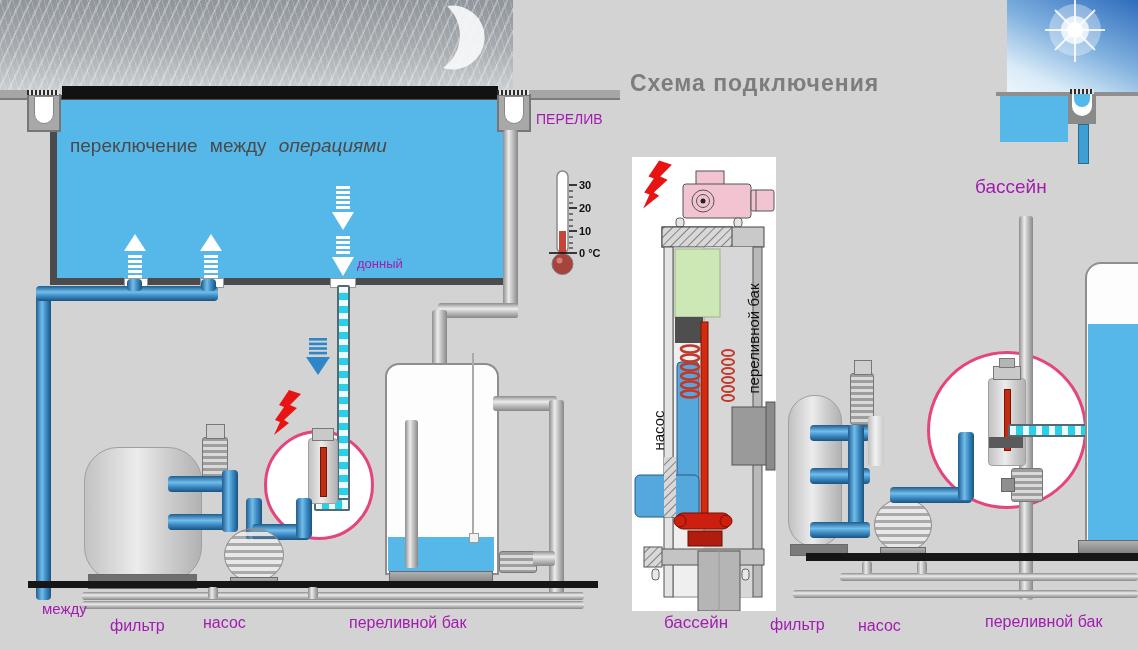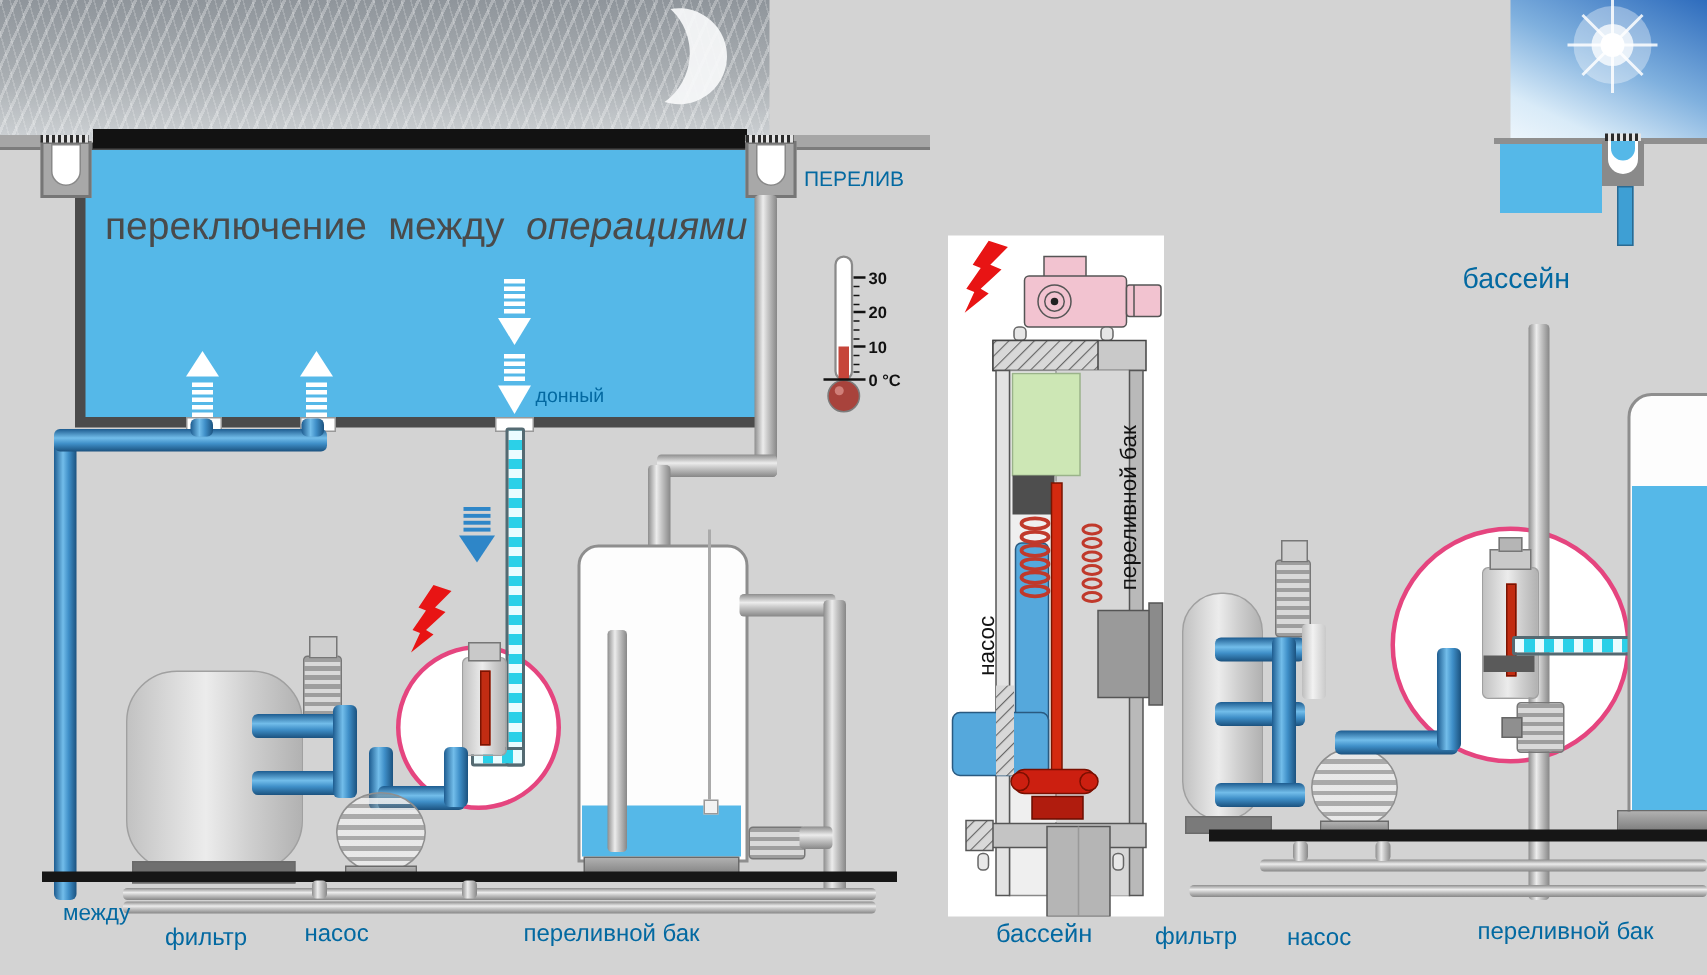--- a/index.html
+++ b/index.html
@@ -7,21 +7,21 @@
          font-family:"Liberation Sans", sans-serif;color:#111;}
   .abs{position:absolute;}
   
   .ph-gray{position:absolute;border-radius:3px;background:linear-gradient(to bottom,#8d8d8d,#ececec 38%,#c6c6c6 60%,#878787);}
   .pv-gray{position:absolute;border-radius:3px;background:linear-gradient(to right,#8d8d8d,#ececec 38%,#c6c6c6 60%,#878787);}
   .ph-blue{position:absolute;border-radius:4px;background:linear-gradient(to bottom,#1d5c90,#72bdea 40%,#3f8fc8 65%,#1b527f);}
   .pv-blue{position:absolute;border-radius:4px;background:linear-gradient(to right,#1d5c90,#72bdea 40%,#3f8fc8 65%,#1b527f);}
   .dash-v{position:absolute;width:9px;background:repeating-linear-gradient(to bottom,#eafcff 0 6px,#2bd0e8 6px 13px);border:2px solid #546a72;border-radius:2px;}
   .dash-h{position:absolute;height:9px;background:repeating-linear-gradient(to right,#eafcff 0 6px,#2bd0e8 6px 13px);border:2px solid #546a72;border-radius:2px;}
   .circle-hl{position:absolute;border-radius:50%;background:#fff;border:3px solid #e5457f;}
-  .lbl{position:absolute;white-space:nowrap;color:#0369a1;}
+  .lbl{position:absolute;white-space:nowrap;color:#a21caf;}
   .tank{position:absolute;background:#fdfdfd;border:2px solid #8e8e8e;}
   .water{position:absolute;background:#55b8e8;}
   .base{position:absolute;background:linear-gradient(to bottom,#b0b0b0,#7d7d7d);border:1px solid #6a6a6a;}
   .vessel{position:absolute;background:linear-gradient(to right,#c2c2c2,#ececec 45%,#cfcfcf 70%,#b2b2b2);border:1px solid #a0a0a0;}
   .ribbed{background:repeating-linear-gradient(to bottom,#9e9e9e 0 3px,#d9d9d9 3px 6px);border:1px solid #777;position:absolute;border-radius:3px;}
   .vlabel{position:absolute;text-align:center;transform:rotate(-90deg);font-size:15px;}
   .gutter{position:absolute;width:30px;height:34px;background:#a8a8a8;border:2px solid #767676;}
   .gutter .cup{position:absolute;left:5px;top:0;width:18px;height:26px;background:#fff;border:1px solid #888;border-radius:0 0 10px 10px;}
   .grate{position:absolute;height:5px;background:repeating-linear-gradient(to right,#2c2c2c 0 2px,#e5e5e5 2px 4px);}
   .floor{position:absolute;height:7px;background:#161616;}
@@ -51,21 +51,21 @@
   <div class="gutter" style="left:27px;top:94px;">
     <div class="grate" style="left:-2px;top:-6px;width:32px;"></div>
       <div class="cup"></div>
   </div>
   <div class="gutter" style="left:497px;top:94px;">
     <div class="grate" style="left:-2px;top:-6px;width:32px;"></div>
       <div class="cup"></div>
   </div>
   <div class="lbl" style="left:536px;top:111px;font-size:14px;">ПЕРЕЛИВ</div>
 
-  <div class="lbl" style="left:70px;top:135px;font-size:26px;color:#4a4a4a;word-spacing:7px;">
+  <div class="lbl" style="left:70px;top:135px;font-size:19px;color:#4a4a4a;word-spacing:7px;">
     <span>переключение  между</span>
     <span style="font-style:italic;">операциями</span>
   </div>
 
   <svg class="abs" style="left:332px;top:186px;" width="22" height="46">
     <g fill="#fff">
         <rect x="4" y="0" width="14" height="3"></rect>
         <rect x="4" y="5" width="14" height="3"></rect>
         <rect x="4" y="10" width="14" height="3"></rect>
         <rect x="4" y="15" width="14" height="3"></rect>
@@ -201,20 +201,21 @@
   <div class="ph-gray" style="left:82px;top:592px;width:502px;height:8px;"></div>
   <div class="ph-gray" style="left:82px;top:601px;width:502px;height:8px;"></div>
   <div class="pv-gray" style="left:208px;top:587px;width:10px;height:12px;"></div>
   <div class="pv-gray" style="left:308px;top:587px;width:10px;height:12px;"></div>
   <div class="lbl" style="left:42px;top:600px;font-size:15px;">между</div>
 
   <div class="lbl" style="left:110px;top:617px;font-size:16px;">фильтр</div>
   <div class="lbl" style="left:203px;top:614px;font-size:16px;">насос</div>
   <div class="lbl" style="left:349px;top:614px;font-size:16px;">переливной  бак</div>
 
+  <div class="lbl" style="left:630px;top:70px;font-size:23px;font-weight:bold;color:#7d7d7d;letter-spacing:1px;">Схема подключения</div>
 
   <div class="abs" style="left:632px;top:157px;width:144px;height:454px;background:#fff;">
     <svg width="144" height="454" viewBox="0 0 144 454">
       <defs>
         <pattern id="hatch" width="6" height="6" patternTransform="rotate(45)" patternUnits="userSpaceOnUse">
           <rect width="6" height="6" fill="#d8d8d8"></rect>
             <line x1="0" y1="0" x2="0" y2="6" stroke="#666" stroke-width="1.5"></line>
         </pattern>
       </defs>
 

